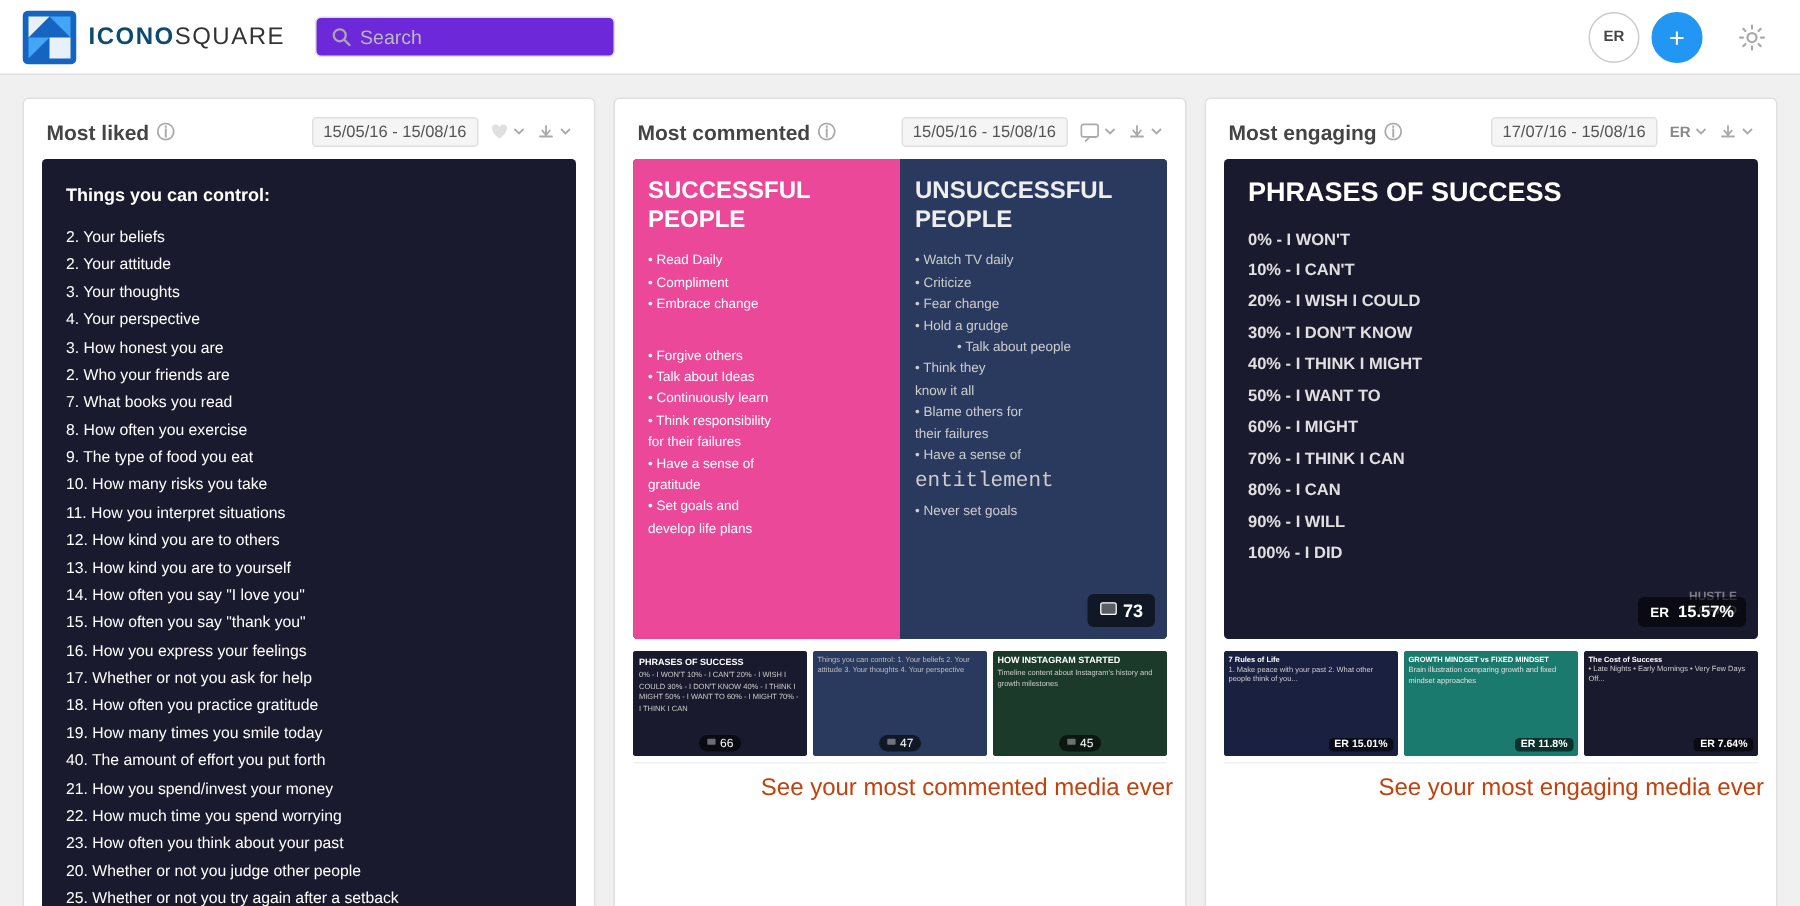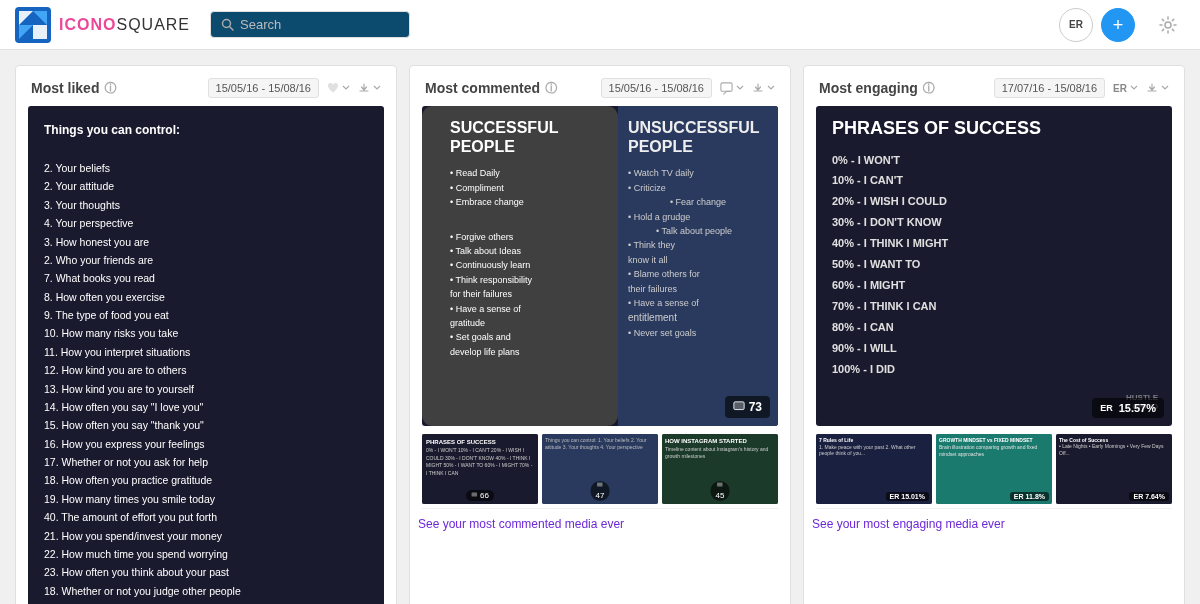--- a/index.html
+++ b/index.html
@@ -27,26 +27,26 @@
       margin-right: 8px;
     }
     .logo-text {
       font-size: 16px;
       font-weight: 300;
       color: #333;
       letter-spacing: 1px;
     }
     .logo-text span {
       font-weight: 700;
-      color: #ec4899;
+      color: #0c4a6e;
     }
     .search-bar {
       display: flex;
       align-items: center;
-      background: #0c4a6e;
+      background: #6d28d9;
       border: 1px solid #e0e0e0;
       border-radius: 4px;
       padding: 5px 10px;
       width: 200px;
       color: #999;
       font-size: 13px;
     }
     .search-bar svg {
       margin-right: 6px;
       flex-shrink: 0;
@@ -161,27 +161,26 @@
     }
     .img-mock.dark-text {
       background: #1a1a2e;
     }
     .img-mock.teal-split {
       display: flex;
       padding: 0;
       min-height: 320px;
     }
     .teal-col {
-      background: #404040;
+      background: #ec4899;
       flex: 1;
-      padding: 12px 28px;
+      padding: 12px 10px;
       color: #fff;
       font-size: 10px;
       line-height: 1.7;
-      border-radius: 11px;
     }
     .dark-col {
       background: #2a3a5e;
       flex: 1;
       padding: 12px 10px;
       color: #ccc;
       font-size: 10px;
       line-height: 1.7;
     }
     .col-title {
@@ -287,24 +286,24 @@
       background: rgba(0,0,0,0.6);
       color: #fff;
       border-radius: 3px;
       padding: 1px 4px;
       font-size: 7px;
       font-weight: 600;
     }
 
     
     .see-more {
-      text-align: left;
+      text-align: right;
       padding: 8px;
-      font-size: 12px;
-      color: #6d28d9;
+      font-size: 16px;
+      color: #c2410c;
       cursor: pointer;
     }
 
     .divider-line {
       border: none;
       border-top: 1px solid #f0f0f0;
       margin: 0 12px;
     }
   </style>
 </head>
@@ -373,21 +372,21 @@
             </svg>
           <svg width="8" height="8" viewBox="0 0 8 8">
               <path d="M1 2l3 3 3-3" stroke="#aaa" stroke-width="1.2" fill="none"></path>
             </svg>
         </span>
       </div>
     </div>
 
     <div class="main-image" style="position:relative;">
       <div class="img-mock dark-text" style="min-height:320px;font-size:10.5px;line-height:1.75;">
-        <div style="font-weight:700;font-size:12px;margin-bottom:18px;">Things you can control:</div>
+        <div style="font-weight:700;font-size:12px;margin-bottom:8px;">Things you can control:</div>
         <div id="liked-items-container">
             <div>2. Your beliefs</div>
             <div>2. Your attitude</div>
             <div>3. Your thoughts</div>
             <div>4. Your perspective</div>
             <div>3. How honest you are</div>
             <div>2. Who your friends are</div>
             <div>7. What books you read</div>
             <div>8. How often you exercise</div>
             <div>9. The type of food you eat</div>
@@ -398,21 +397,21 @@
             <div>14. How often you say "I love you"</div>
             <div>15. How often you say "thank you"</div>
             <div>16. How you express your feelings</div>
             <div>17. Whether or not you ask for help</div>
             <div>18. How often you practice gratitude</div>
             <div>19. How many times you smile today</div>
             <div>40. The amount of effort you put forth</div>
             <div>21. How you spend/invest your money</div>
             <div>22. How much time you spend worrying</div>
             <div>23. How often you think about your past</div>
-            <div>18. Whether or not you judge other people</div>
+            <div>20. Whether or not you judge other people</div>
             <div>25. Whether or not you try again after a setback</div>
           </div>
       </div>
 
     </div>
 
   </div>
 
   <div class="card">
     <div class="card-header">
@@ -459,29 +458,29 @@
               <div style="font-size: 9px; line-height: 1.6;">  gratitude</div>
               <div style="font-size: 9px; line-height: 1.6;">• Set goals and</div>
               <div style="font-size: 9px; line-height: 1.6;">  develop life plans</div>
             </div>
         </div>
         <div class="dark-col">
           <div class="col-title" style="color:#eee;">UNSUCCESSFUL PEOPLE</div>
           <div id="right-items-container">
               <div style="font-size: 9px; line-height: 1.6;">• Watch TV daily</div>
               <div style="font-size: 9px; line-height: 1.6;">• Criticize</div>
-              <div style="font-size: 9px; line-height: 1.6; text-align: center;">• Fear change</div>
+              <div style="font-size: 9px; line-height: 1.6;">• Fear change</div>
               <div style="font-size: 9px; line-height: 1.6;">• Hold a grudge</div>
               <div style="font-size: 9px; line-height: 1.6; margin-left: 28px;">• Talk about people</div>
               <div style="font-size: 9px; line-height: 1.6;">• Think they</div>
               <div style="font-size: 9px; line-height: 1.6;">  know it all</div>
               <div style="font-size: 9px; line-height: 1.6;">• Blame others for</div>
               <div style="font-size: 9px; line-height: 1.6;">  their failures</div>
               <div style="font-size: 9px; line-height: 1.6;">• Have a sense of</div>
-              <div style="font-size: 10px; line-height: 1.6;">  entitlement</div>
+              <div style="font-size: 14px; line-height: 1.6; font-family: Liberation Mono, monospace;">  entitlement</div>
               <div style="font-size: 9px; line-height: 1.6;">• Never set goals</div>
             </div>
         </div>
       </div>
       <div class="comment-badge">
         <svg width="12" height="12" viewBox="0 0 14 14" fill="none">
             <rect x="1" y="1" width="12" height="9" rx="1.5" fill="white" fill-opacity="0.3" stroke="white" stroke-width="1"></rect>
           </svg>
         <span>73</span>
       </div>
@@ -497,33 +496,33 @@
           <svg width="7" height="7" viewBox="0 0 14 14" fill="none">
               <rect x="1" y="1" width="11" height="8" rx="1" fill="white" fill-opacity="0.4"></rect>
             </svg>
           <span>66</span>
         </div>
       </div>
       <div class="thumb">
         <div class="thumb-inner" style="font-size:5px;background:#2a3a5e;padding:3px;">
           <div style="font-size:5px;color:#bbb;line-height:1.4;">Things you can control: 1. Your beliefs 2. Your attitude 3. Your thoughts 4. Your perspective</div>
         </div>
-        <div class="thumb-badge" style="background:rgba(0,0,0,0.6);flex-direction:column;">
+        <div class="thumb-badge" style="background:rgba(0,0,0,0.6);">
           <svg width="7" height="7" viewBox="0 0 14 14" fill="none">
               <rect x="1" y="1" width="11" height="8" rx="1" fill="white" fill-opacity="0.4"></rect>
             </svg>
           <span>47</span>
         </div>
       </div>
       <div class="thumb">
         <div class="thumb-inner" style="font-size:5px;background:#1c3a2a;padding:3px;">
           <div style="font-size:6px;font-weight:900;color:#fff;margin-bottom:1px;">HOW INSTAGRAM STARTED</div>
           <div style="color:#ccc;font-size:5px;line-height:1.4;">Timeline content about Instagram's history and growth milestones</div>
         </div>
-        <div class="thumb-badge" style="background:rgba(0,0,0,0.6);flex-direction:column;">
+        <div class="thumb-badge" style="background:rgba(0,0,0,0.6);">
           <svg width="7" height="7" viewBox="0 0 14 14" fill="none">
               <rect x="1" y="1" width="11" height="8" rx="1" fill="white" fill-opacity="0.4"></rect>
             </svg>
           <span>45</span>
         </div>
       </div>
     </div>
 
     <hr class="divider-line">
     <div class="see-more">See your most commented media ever</div>

